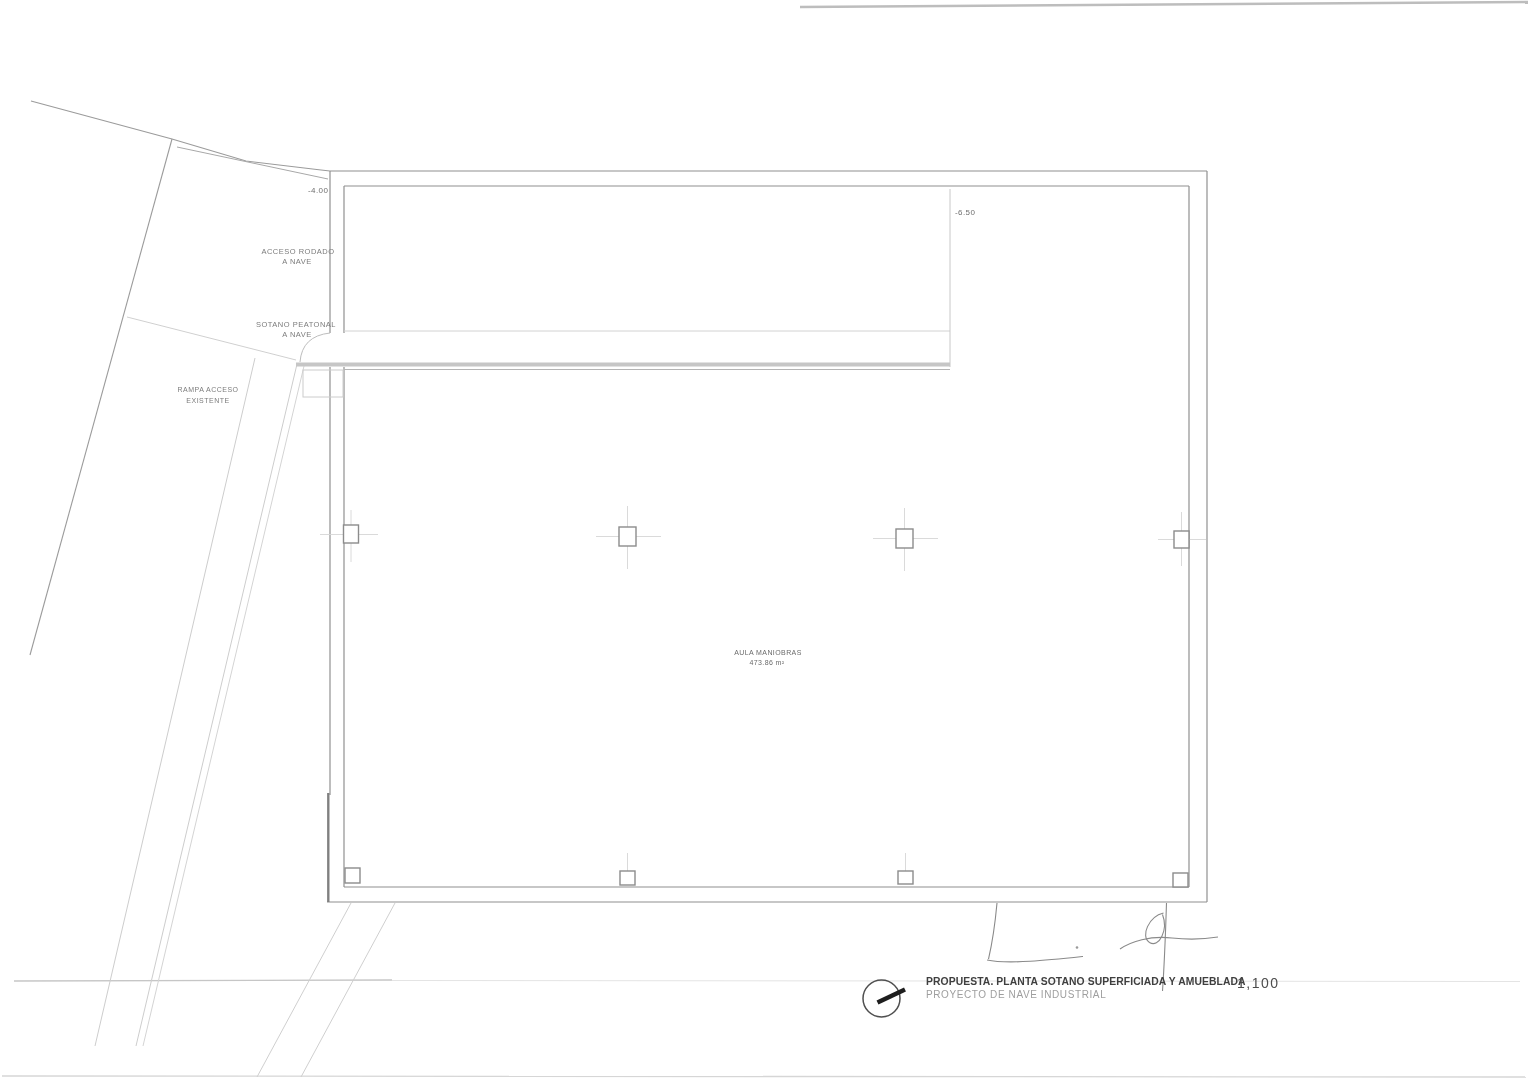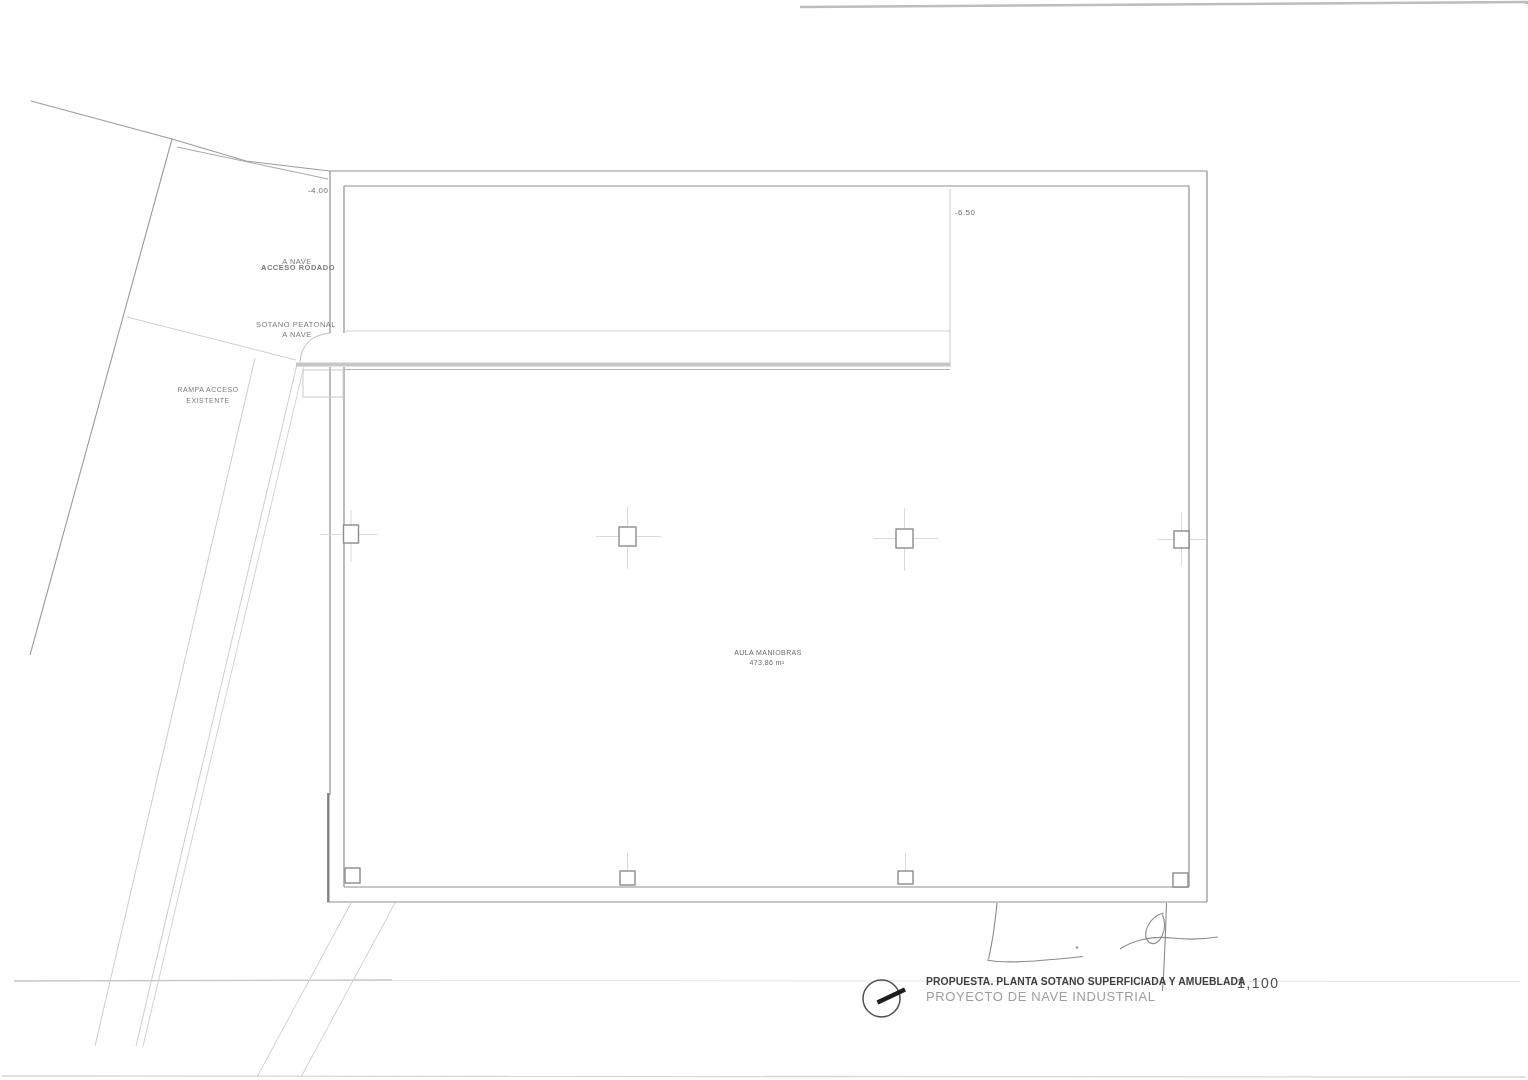--- a/index.html
+++ b/index.html
@@ -20,21 +20,21 @@
     line-height:1;
   }
   .lbl.center{transform:translateX(-50%);}
   .level{font-size:8px;color:#6e6e6e;letter-spacing:.4px;}
   .room{font-size:7px;color:#6a6a6a;letter-spacing:.4px;}
   .tb-title{
     font-size:11px;font-weight:bold;color:#3f3f3f;letter-spacing:.1px;
     transform:scaleX(.94);transform-origin:left top;
   }
   .tb-subtitle{
-    font-size:13px;color:#9e9e9e;letter-spacing:.6px;text-align:center;
+    font-size:10px;color:#9e9e9e;letter-spacing:.6px;text-align:center;
   }
   .tb-scale{
     font-size:14px;color:#4c4c4c;letter-spacing:1.5px;
   }
 </style>
 </head>
 <body>
 
 <div id="sheet">
 
@@ -127,21 +127,21 @@
 
     <g>
       <circle cx="881.5" cy="998.5" r="18.5" stroke="#4f4f4f" stroke-width="1.5"></circle>
       <path d="M877.5,1002.5 L905,989.5" stroke="#1e1e1e" stroke-width="4.5"></path>
     </g>
   </svg>
 
   <span class="lbl level" style="left:308px;top:187px;">-4.00</span>
   <span class="lbl level" style="left:955px;top:209px;">-6.50</span>
 
-  <span class="lbl center" style="left:298px;top:264px;font-weight:bold;">ACCESO RODADO</span>
+  <span class="lbl center" style="left:298px;top:248px;">ACCESO RODADO</span>
   <span class="lbl center" style="left:297px;top:258px;">A NAVE</span>
 
   <span class="lbl center" style="left:296px;top:321px;">SOTANO PEATONAL</span>
   <span class="lbl center" style="left:297px;top:331px;">A NAVE</span>
 
   <span class="lbl center" style="left:208px;top:386px;font-size:7px;">RAMPA ACCESO</span>
   <span class="lbl center" style="left:208px;top:397px;font-size:7px;">EXISTENTE</span>
 
   <span class="lbl room center" style="left:768px;top:649px;">AULA MANIOBRAS</span>
   <span class="lbl room center" style="left:767px;top:659px;">473.86 m²</span>

